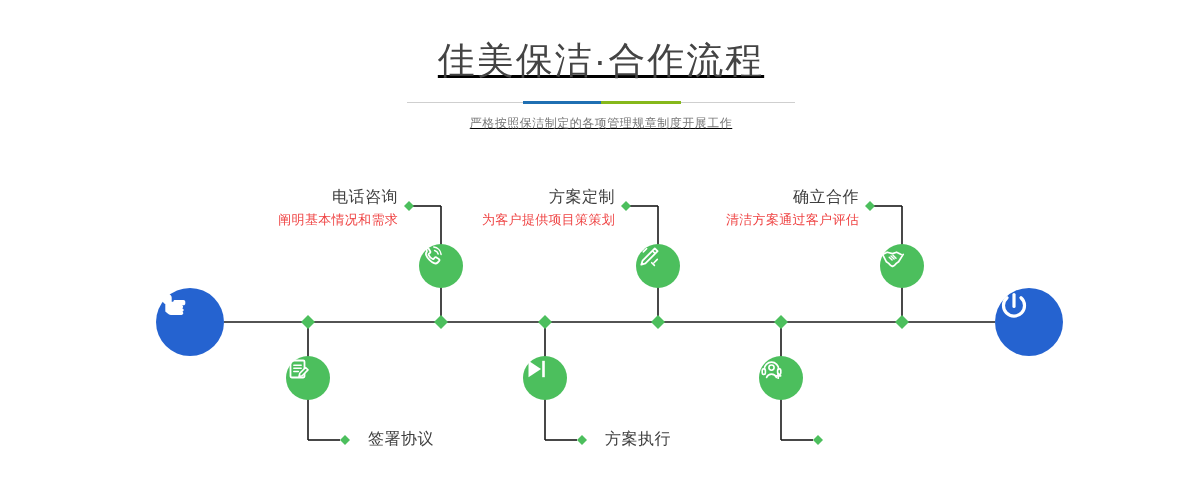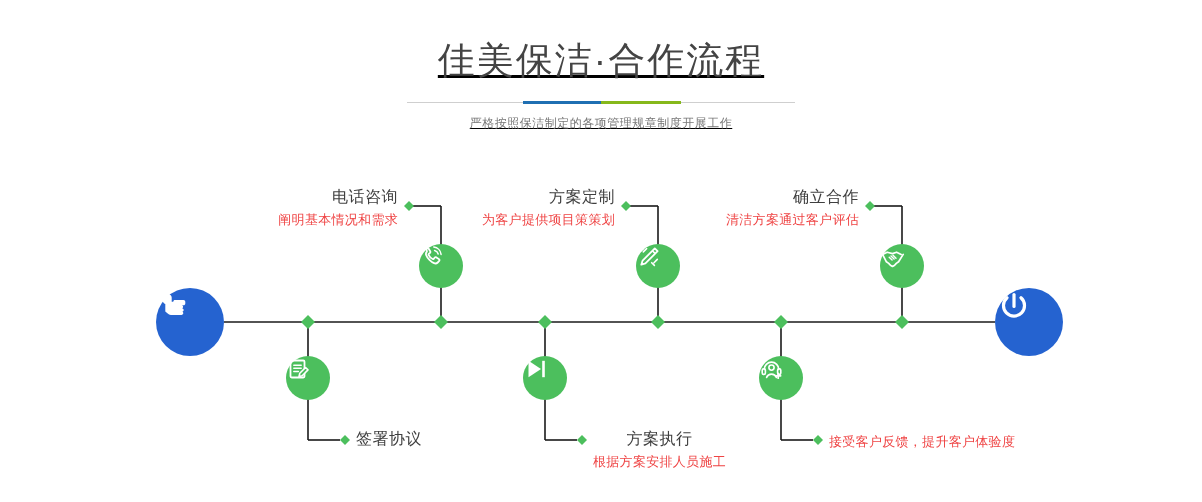--- a/index.html
+++ b/index.html
@@ -115,21 +115,21 @@
     align-items: center;
     justify-content: center;
   }
 
   
   .node-text {
     position: absolute;
     white-space: nowrap;
   }
   .node-text.above { text-align: right; }
-  .node-text.below { text-align: center; }
+  .node-text.below { text-align: left; margin-left: 12px; }
   .node-title {
     font-size: 16px;
     color: #3f3f3f;
     line-height: 20px;
     letter-spacing: 0.5px;
   }
   .node-desc {
     font-size: 13px;
     color: #ef4444;
     line-height: 19px;
@@ -272,21 +272,19 @@
       <div class="node-title">确立合作</div>
       <div class="node-desc">清洁方案通过客户评估</div>
     </div>
 
     <div class="node-text below" style="left:356px; top:429px;">
       <div class="node-title">签署协议</div>
     </div>
 
     <div class="node-text below" style="left:593px; top:429px;font-family:Liberation Serif, serif;">
       <div class="node-title">方案执行</div>
-      <div class="node-desc">根据方案安排人员施工</div>
     </div>
 
     <div class="node-text below" style="left:829px; top:429px;">
-      <div class="node-desc">接受客户反馈，提升客户体验度</div>
     </div>
 
   </div>
 </div>
 
 </body></html>

